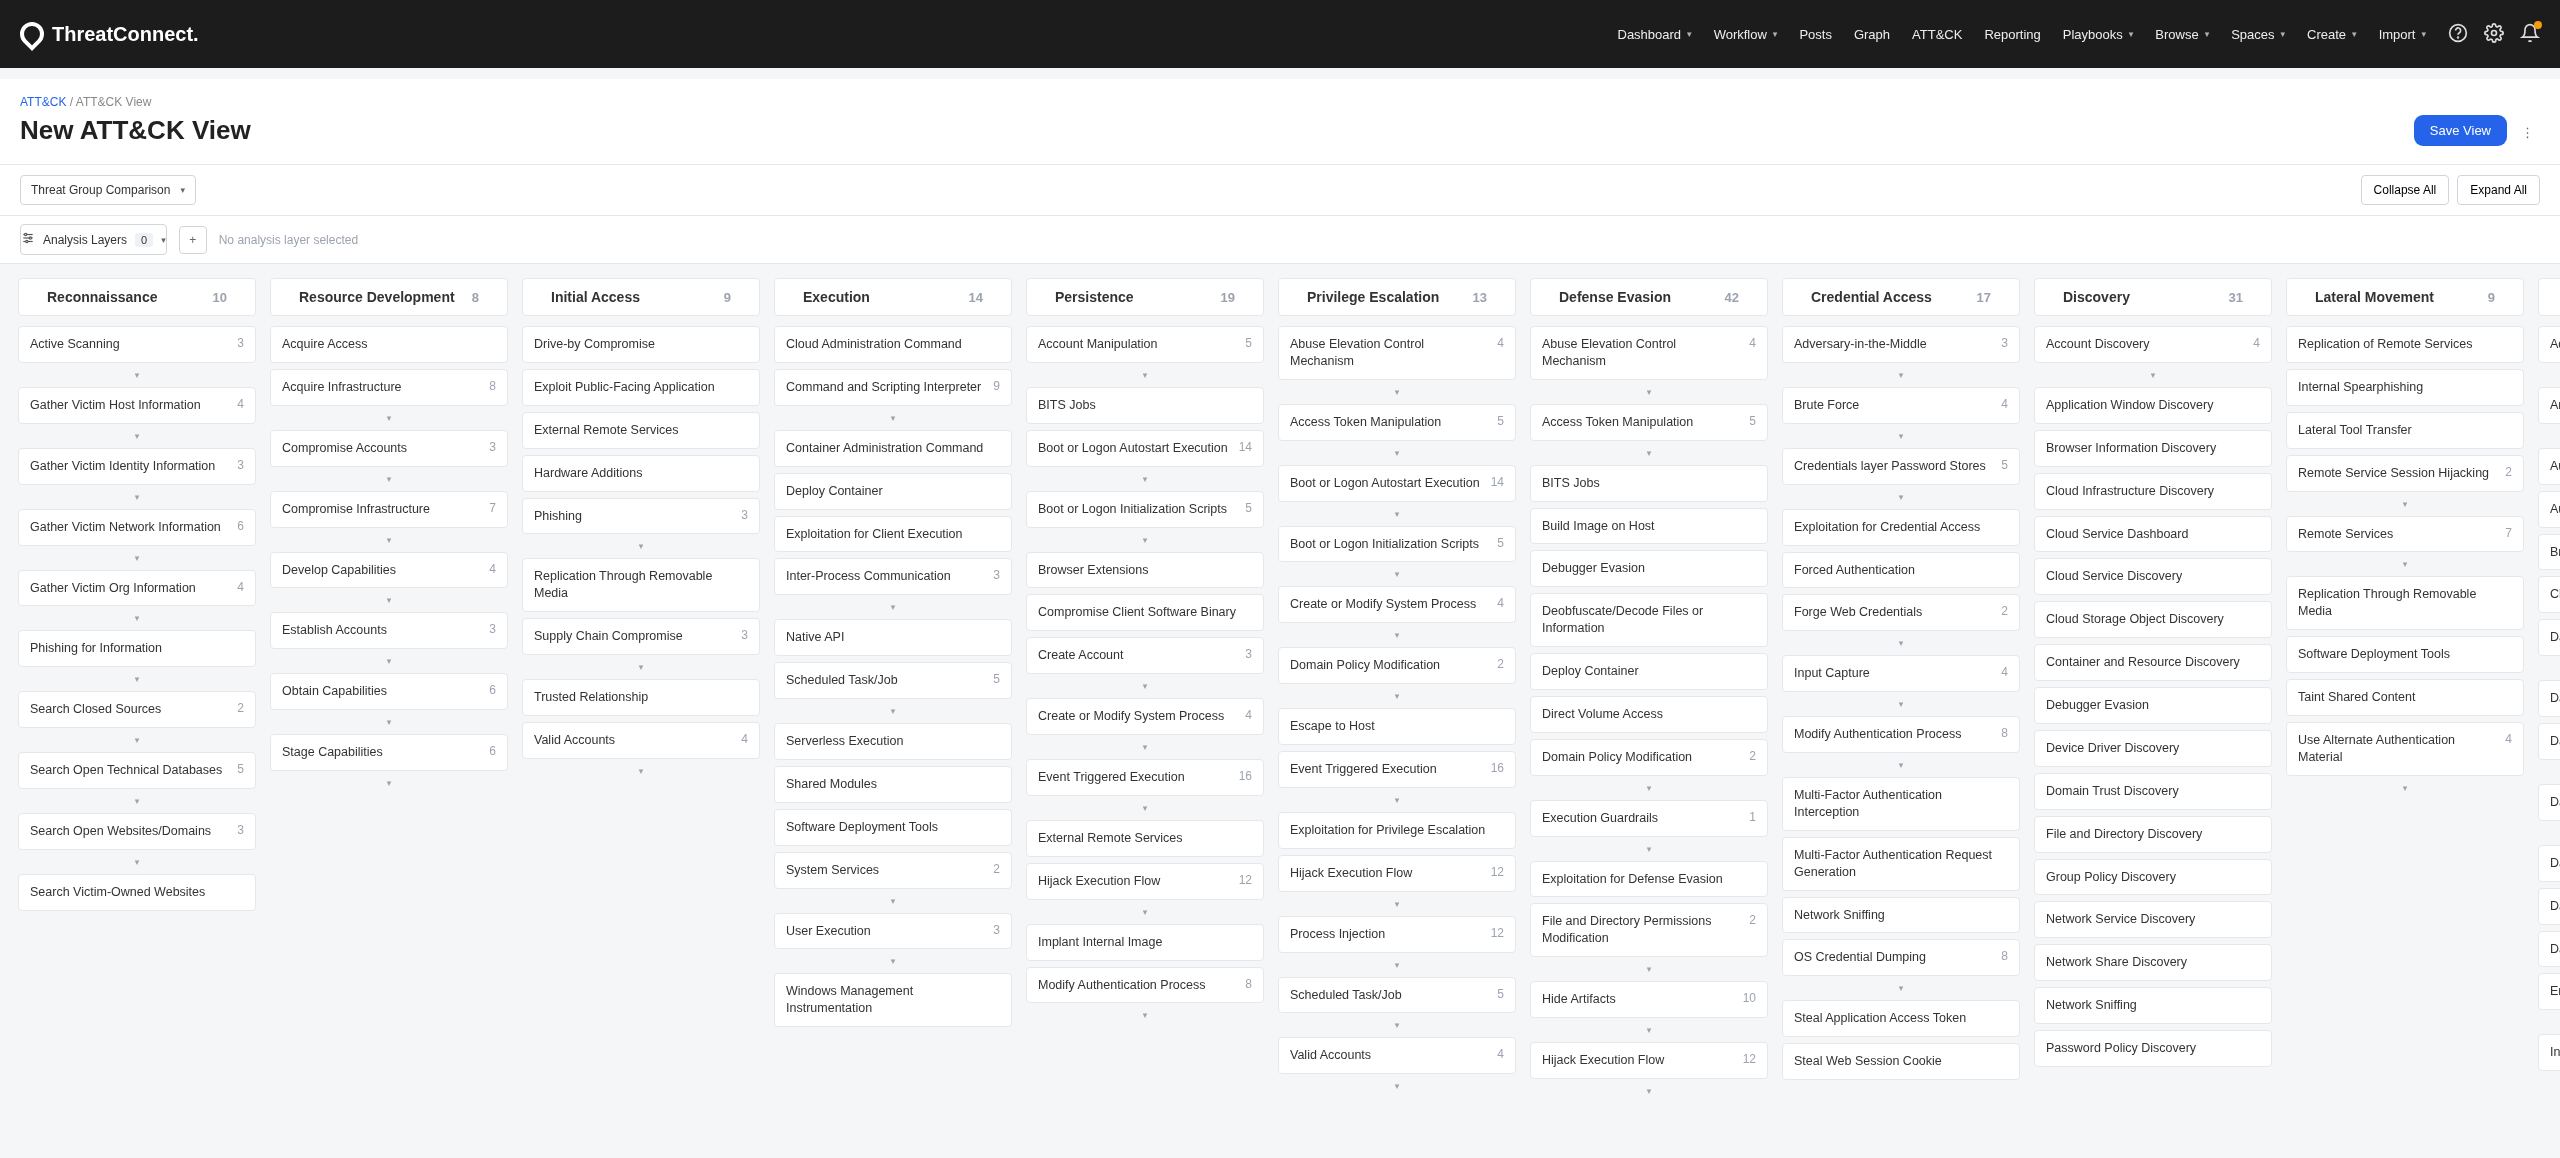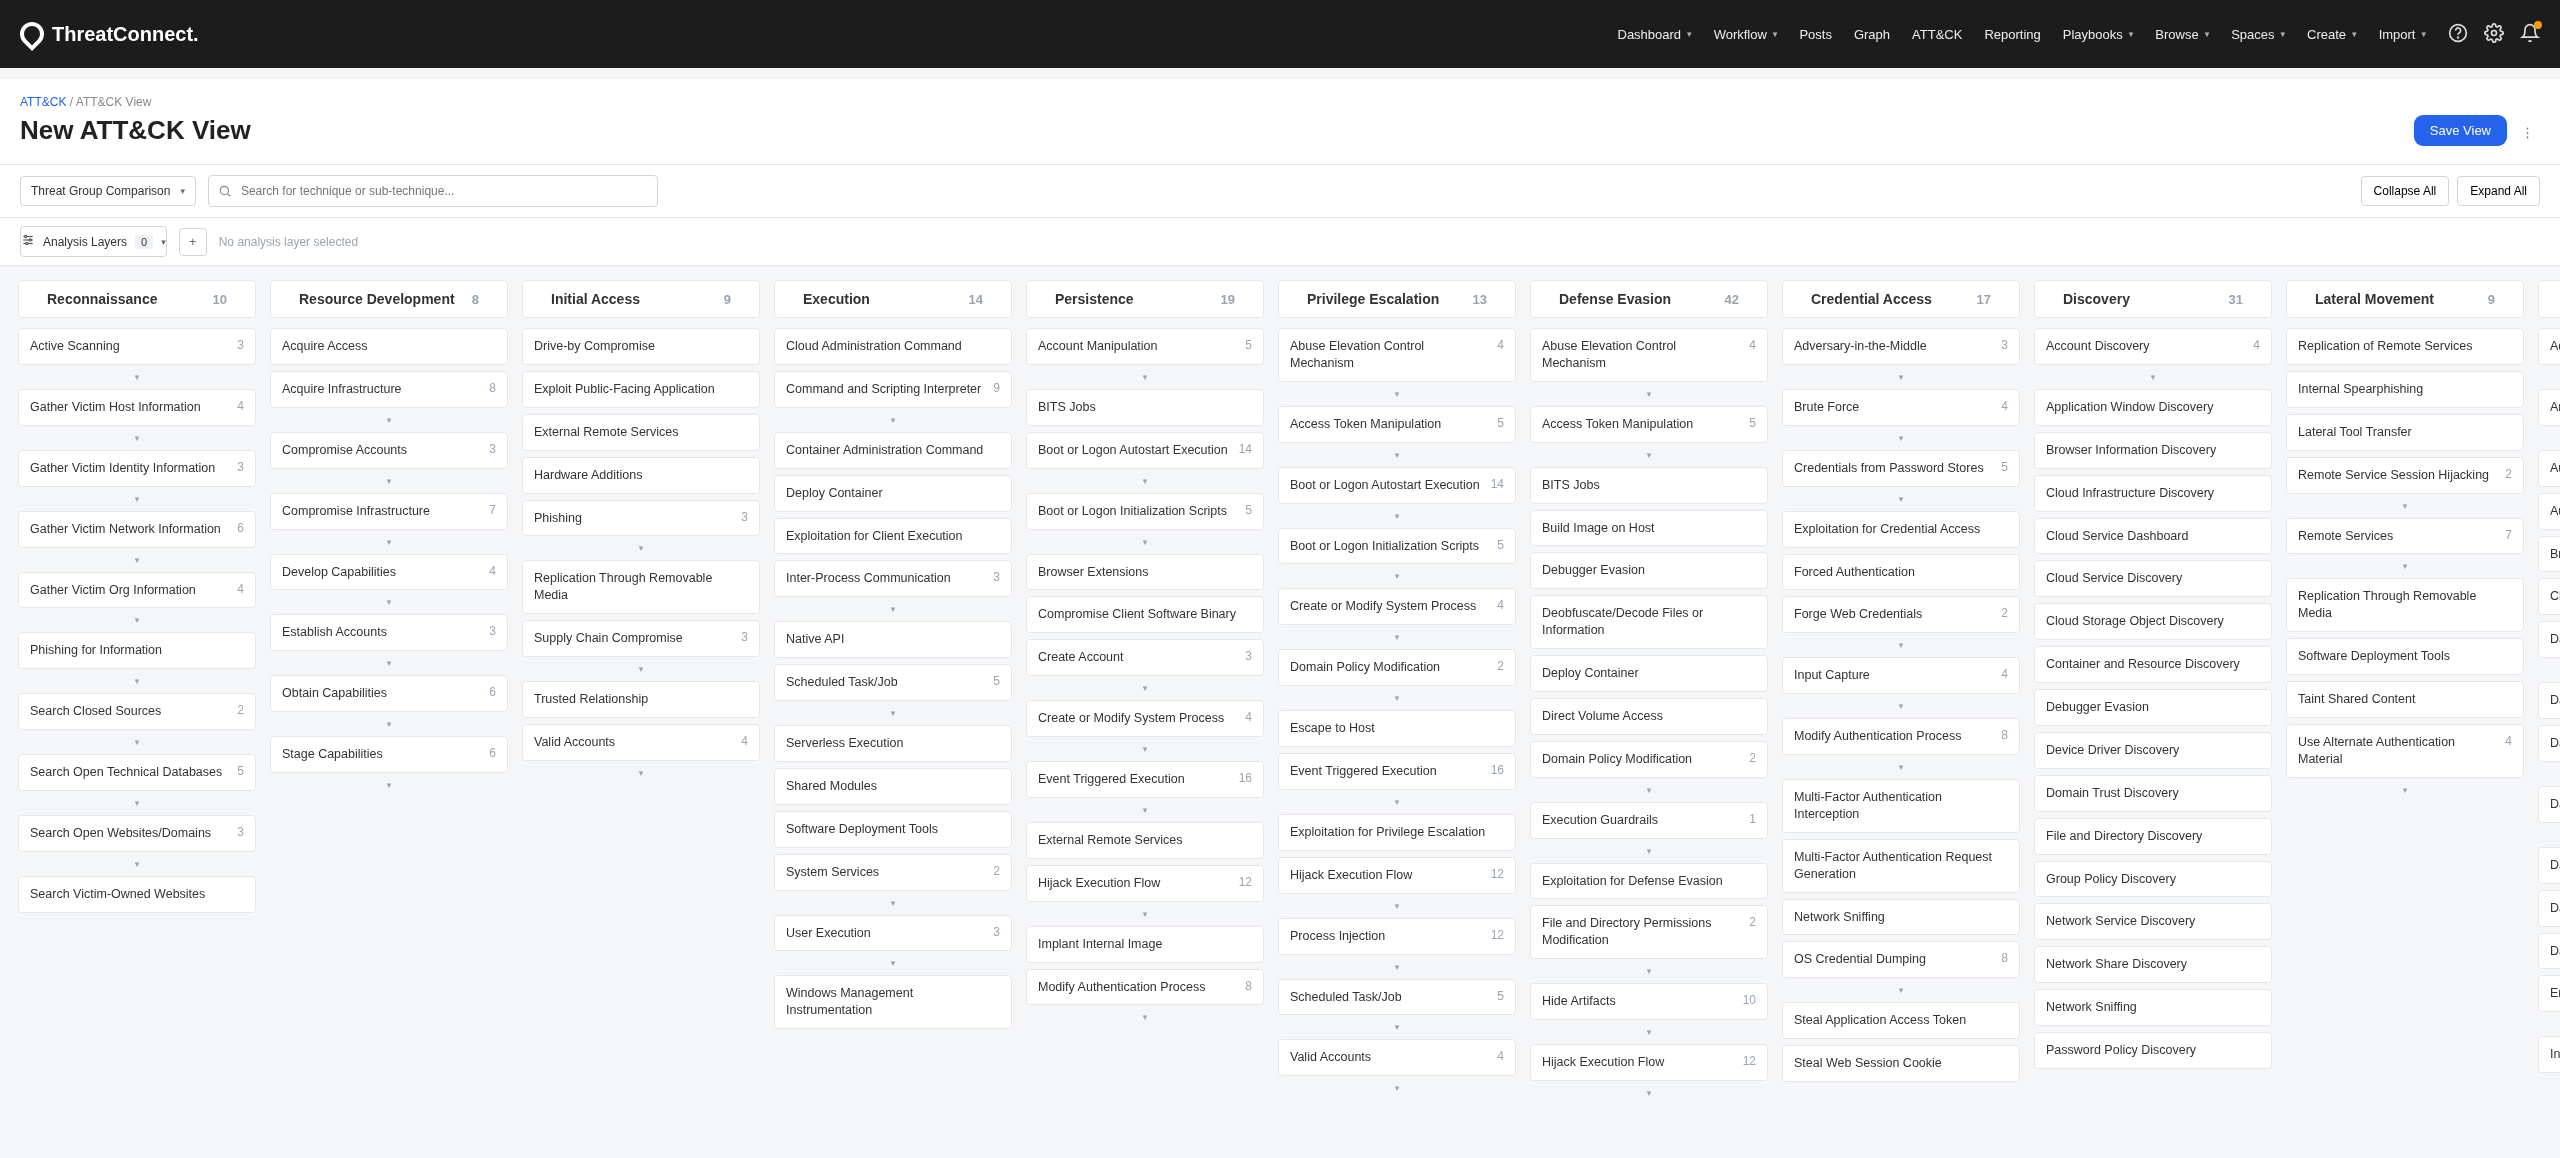--- a/index.html
+++ b/index.html
@@ -107,27 +107,20 @@
     <div class="page-title">New ATT&amp;CK View</div>
   </div>
   <button class="save-btn">Save View</button>
   <span class="ell-btn">⋮</span>
 </div>
 
 <div class="toolbar">
   <div class="dropdown">
     <span>Threat Group Comparison</span>
   </div>
-  <div class="searchwrap">
-    <svg width="14" height="14" viewBox="0 0 24 24" fill="none" stroke="#888" stroke-width="2">
-        <circle cx="11" cy="11" r="7"></circle>
-        <path d="m21 21-4.3-4.3"></path>
-      </svg>
-    <input class="searchbox" placeholder="Search for technique or sub-technique..." style="">
-  </div>
   <div class="right-tools">
     <button class="tool-btn">Collapse All</button>
     <button class="tool-btn">Expand All</button>
   </div>
 </div>
 
 <div class="layerbar">
   <div class="layer-pill">
     <span class="sliders">
       <svg width="14" height="14" viewBox="0 0 24 24" fill="none" stroke="#555" stroke-width="2">
@@ -540,21 +533,21 @@
         <span class="t">Adversary-in-the-Middle</span>
         <span class="c">3</span>
       </div>
       <div class="expander">▾</div>
       <div class="card">
         <span class="t">Brute Force</span>
         <span class="c">4</span>
       </div>
       <div class="expander">▾</div>
       <div class="card">
-        <span class="t">Credentials from Password Stores</span>
+        <span class="t">Credentials layer Password Stores</span>
         <span class="c">5</span>
       </div>
       <div class="expander">▾</div>
       <div class="card">
         <span class="t">Exploitation for Credential Access</span>
       </div>
       <div class="card">
         <span class="t">Forced Authentication</span>
       </div>
       <div class="card">

